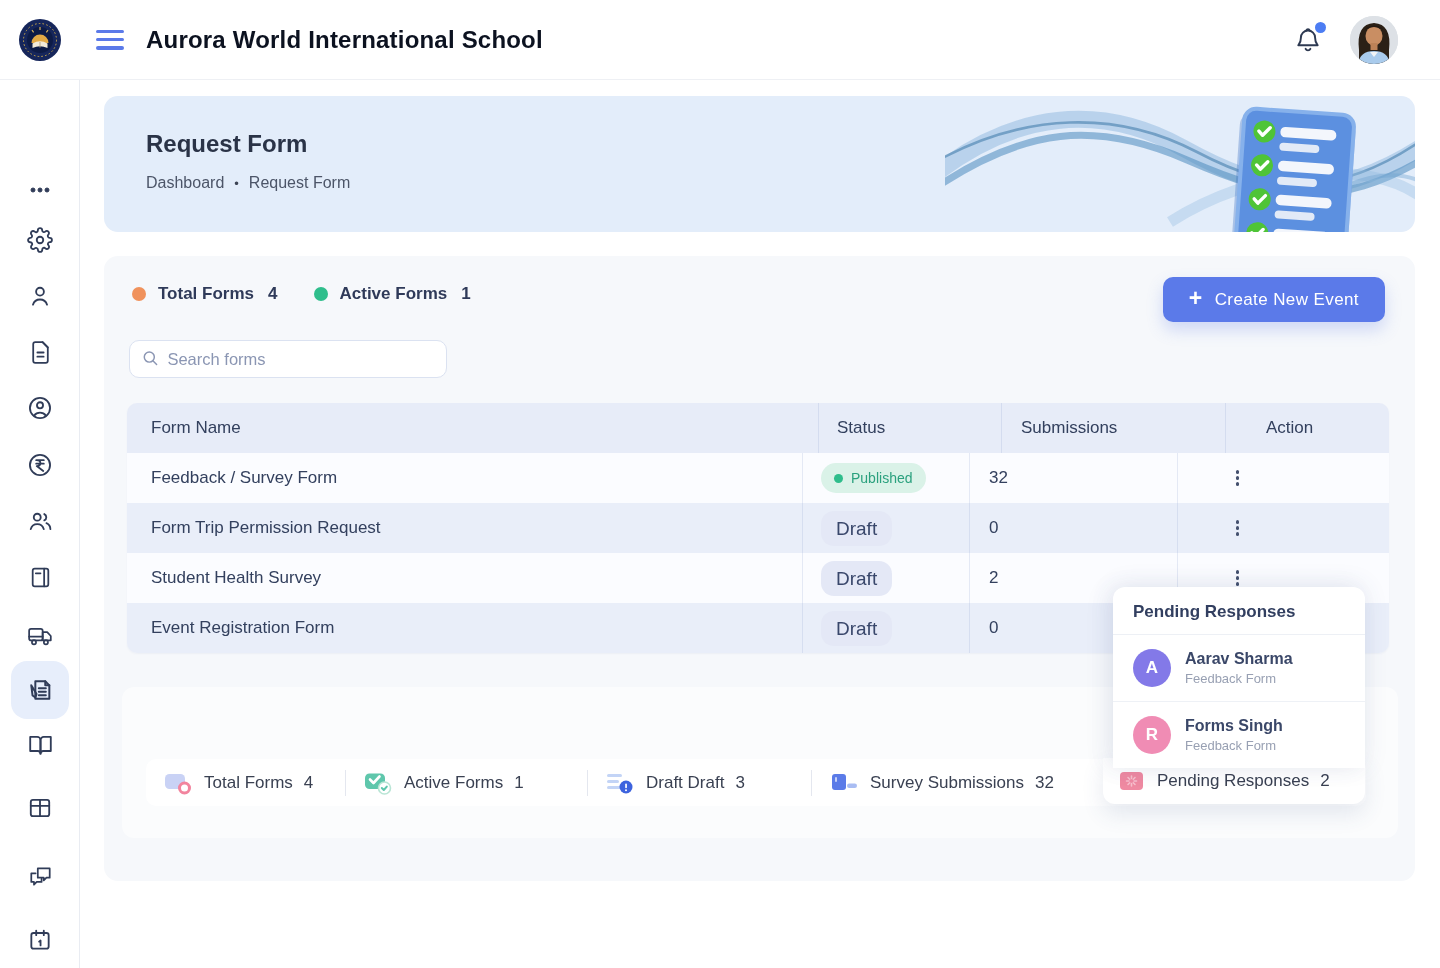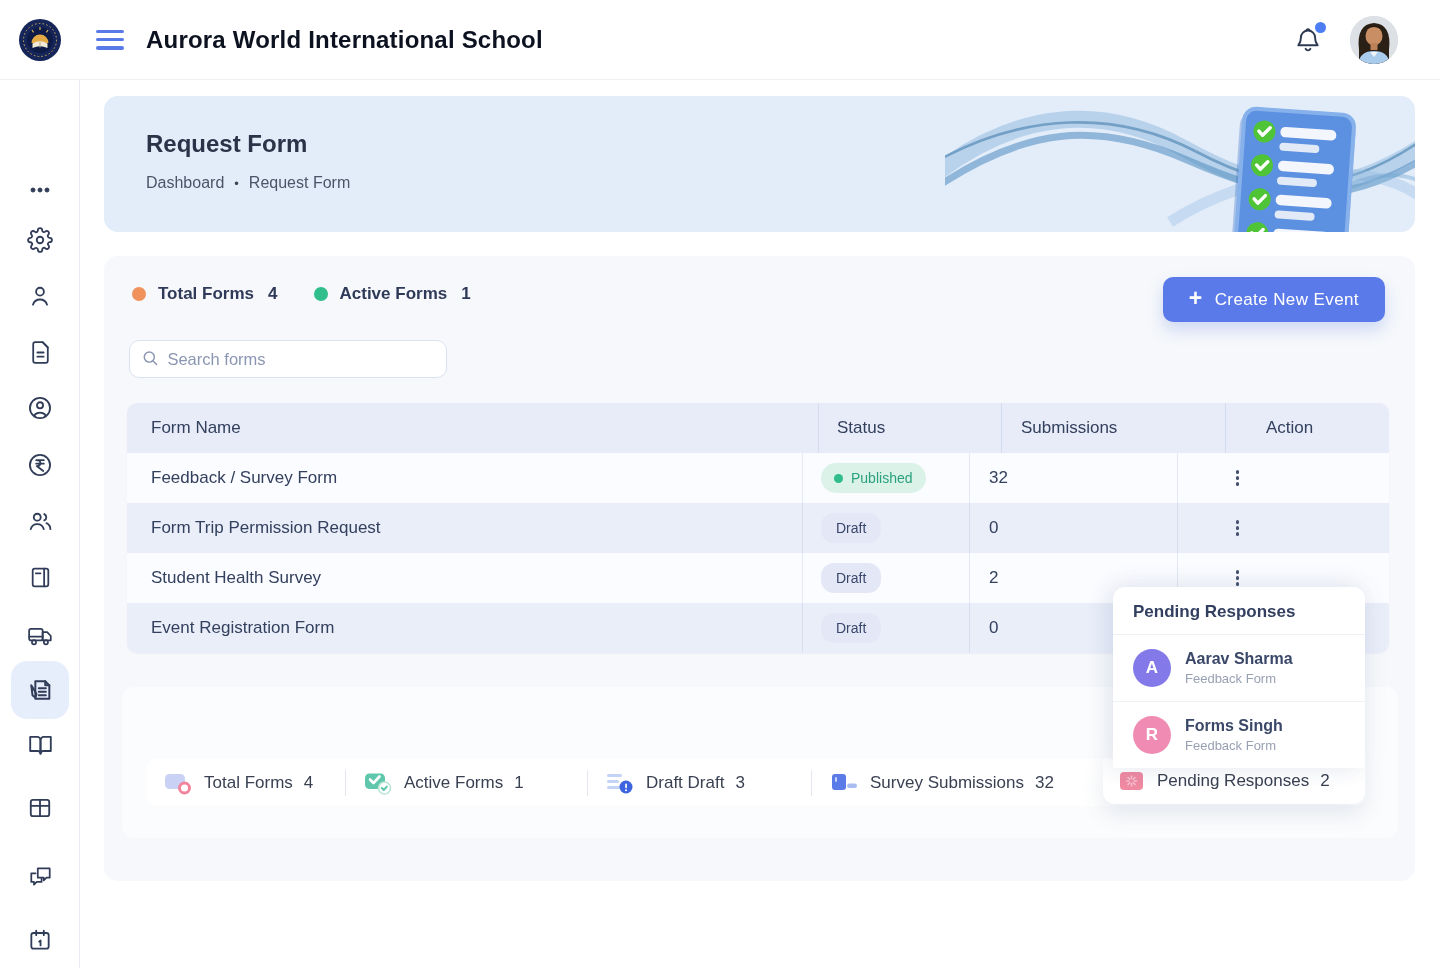--- a/index.html
+++ b/index.html
@@ -61,21 +61,21 @@
   .row-even{background:#e9eef9;}
   .cell{padding-left:24px;font-size:17px;color:#33405e;height:100%;display:flex;align-items:center;}
   .c-status,.c-sub,.c-action{border-left:1px solid rgba(130,150,200,.18);}
   .c-status{padding-left:18px;}
   .c-sub{padding-left:19px;}
   .c-action{padding-left:40px;}
   .t-body .c-action{padding-left:54px;}
   .badge{display:inline-flex;align-items:center;gap:8px;font-size:14px;line-height:1;}
   .badge-published{background:#daf2e8;color:#2ba17e;border-radius:999px;padding:8px 13px;}
   .badge-published::before{content:"";width:9px;height:9px;border-radius:50%;background:#2ebd8b;}
-  .badge-draft{background:#e4e8f6;color:#39476b;border-radius:13px;padding:8px 15px;font-size:14px;}
+  .badge-draft{background:#e4e8f6;color:#39476b;border-radius:13px;padding:8px 15px;font-size:19px;}
   .dots{display:flex;flex-direction:column;gap:2.5px;cursor:pointer;padding:4px;}
   .dots i{width:3.4px;height:3.4px;border-radius:50%;background:#44506e;}
   
   .footer-card{position:absolute;left:18px;top:431px;width:1276px;height:151px;border-radius:12px;
     background:rgba(255,255,255,.55);}
   .summary-bar{position:absolute;left:24px;top:72px;width:1220px;height:47px;background:#fff;border-radius:10px;
     display:flex;align-items:center;}
   .sb-item{display:flex;align-items:center;gap:11px;height:100%;padding-left:17px;font-size:17px;color:#3a4152;}
   .sb-item .lbl{white-space:nowrap;}
   .sb-div{width:1px;height:26px;background:#e4e7ef;}

